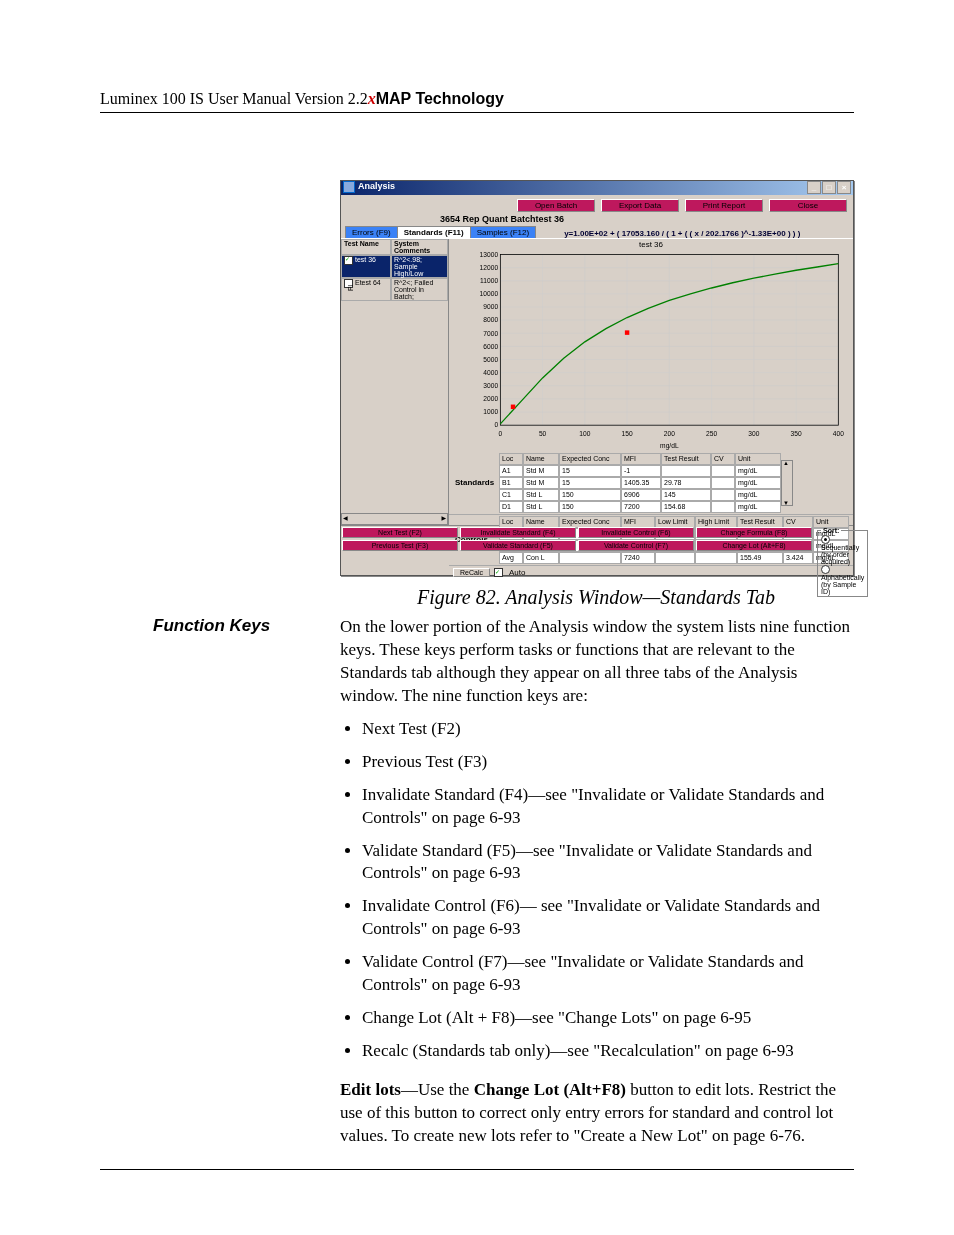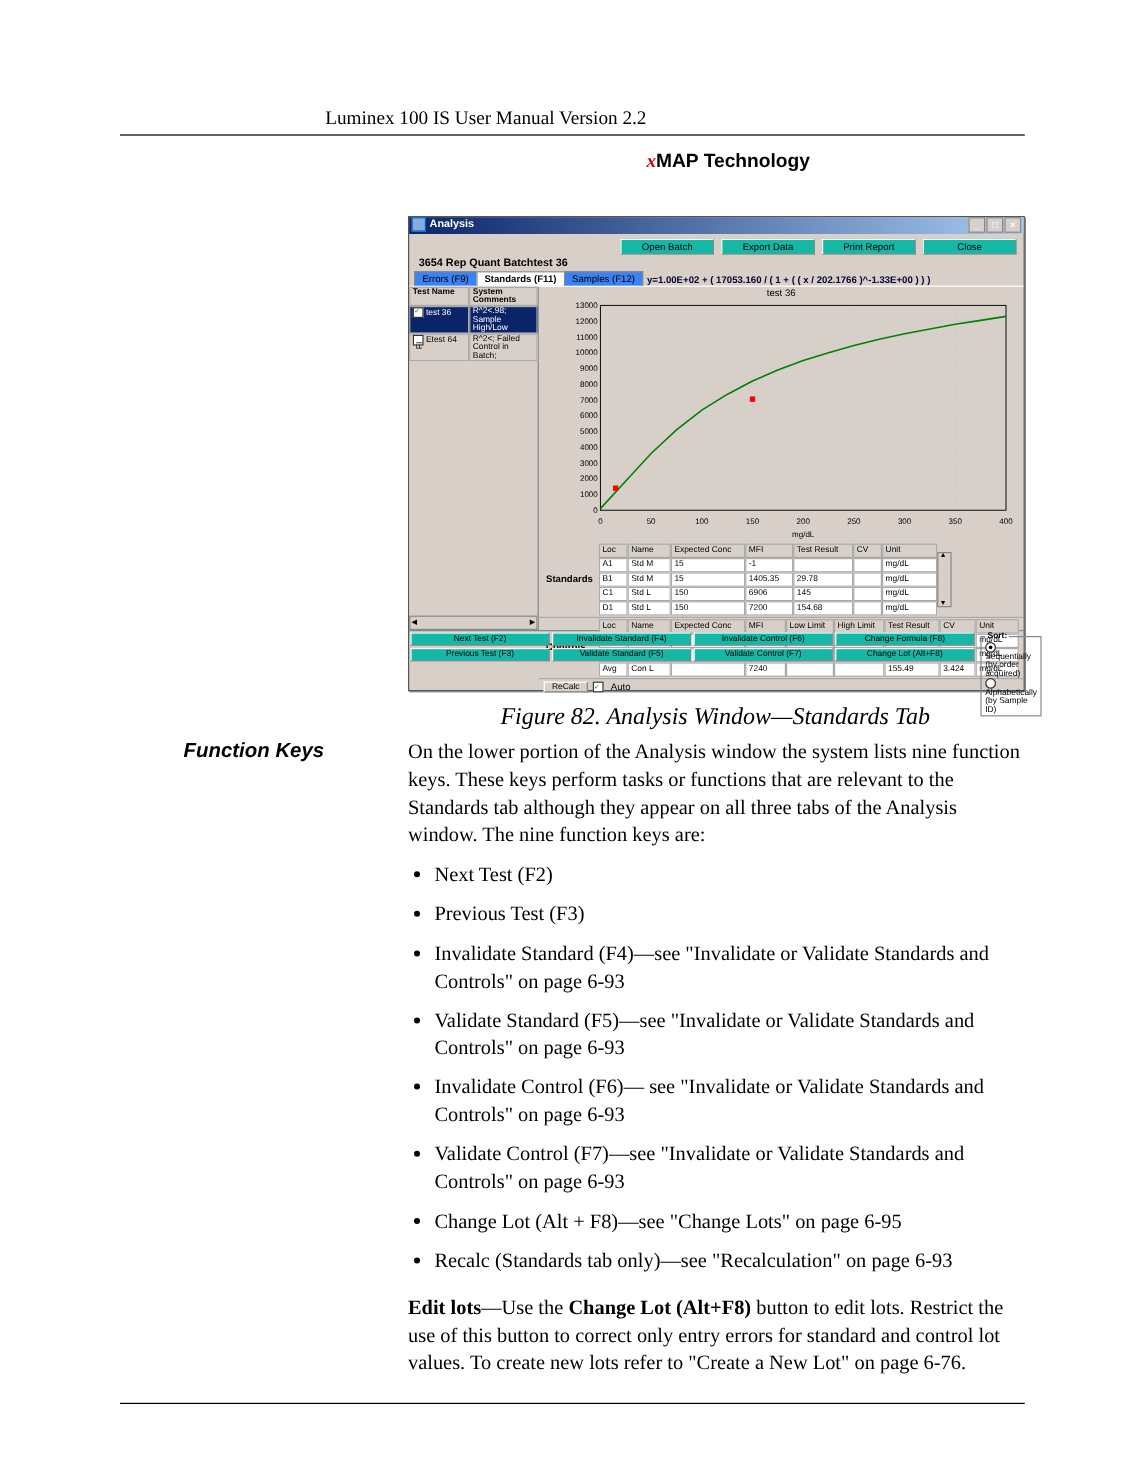--- a/index.html
+++ b/index.html
@@ -1,42 +1,42 @@
 <!DOCTYPE html>
 <html><head>
 <meta charset="utf-8">
 <style>
   @page { size: 954px 1235px; margin: 0; }
   html, body { margin: 0; padding: 0; width: 954px; height: 1235px; font-family: "Times New Roman", Times, serif; color: #000; background: #fff; }
   .page { position: relative; width: 954px; height: 1235px; }
-  .header { position: absolute; top: 90px; left: 100px; right: 108px; display: flex; justify-content: center; font-size: 16px; }
-  .header .right { font-family: Arial, Helvetica, sans-serif; font-weight: bold; margin-top: 36px; }
+  .header { position: absolute; top: 90px; left: 100px; right: 108px; display: flex; justify-content: flex-start; font-size: 16px; }
+  .header .right { font-family: Arial, Helvetica, sans-serif; font-weight: bold; }
   .header .right .x { font-style: italic; color: #c00; font-family: "Times New Roman", serif; font-weight: bold; }
   .hr { position: absolute; top: 112px; left: 100px; right: 100px; border-top: 1px solid #000; }
   .figcap { text-align: center; font-style: italic; font-size: 20px; margin-top: 6px; }
   .sidehead { position: absolute; left: 153px; font-family: Arial, Helvetica, sans-serif; font-weight: bold; font-style: italic; font-size: 17px; }
   .body { position: absolute; left: 340px; right: 100px; font-size: 17px; line-height: 1.35; }
   ul.bul { margin: 10px 0 0 0; padding-left: 22px; }
   ul.bul li { margin-bottom: 10px; }
   .footer { position: absolute; bottom: 40px; left: 100px; right: 100px; display: flex; justify-content: space-between; font-size: 16px; }
   .hr2 { position: absolute; bottom: 65px; left: 100px; right: 100px; border-top: 1px solid #000; }
 
   
   .shot { position: absolute; top: 180px; left: 340px; width: 512px; height: 394px; font-family: "MS Sans Serif", Tahoma, Arial, sans-serif; font-size: 8px; color: #000; background: #d8d0c8; border: 1px solid #555; box-shadow: 1px 1px 0 #888; }
   .titlebar { height: 14px; background: linear-gradient(90deg, #0a246a, #a6caf0); color: #fff; display: flex; align-items: flex-start; padding: 0 2px; font-size: 9px; font-weight: bold; }
   .titlebar .ticon { width: 10px; height: 10px; background: #8ad; margin-right: 3px; border: 1px solid #06c; }
   .titlebar .spacer { flex: 1; }
   .winbtn { width: 12px; height: 11px; background: #d8d0c8; border: 1px solid #888; margin-left: 1px; display: inline-flex; align-items: center; justify-content: center; font-size: 8px; line-height: 1; }
   .topbtns { display: flex; justify-content: flex-end; padding: 4px 6px 2px 6px; gap: 6px; }
-  .btn3d { background: #14b8a6; border: 1px solid #888; border-top-color: #fff; border-left-color: #fff; padding: 1px 8px; font-size: 8px; min-width: 60px; text-align: center; }
-  .batchrow { display: flex; justify-content: flex-start; padding: 0 8px; font-weight: bold; font-size: 9px; }
+  .btn3d { background: #be185d; border: 1px solid #888; border-top-color: #fff; border-left-color: #fff; padding: 1px 8px; font-size: 8px; min-width: 60px; text-align: center; }
+  .batchrow { display: flex; justify-content: center; padding: 0 8px; font-weight: bold; font-size: 9px; }
   .tabs { display: flex; margin: 2px 0 0 4px; font-size: 8px; }
   .tab { border: 1px solid #888; border-bottom: none; background: #3b82f6; padding: 1px 6px; margin-right: -1px; }
   .tab.active { background: #fff; font-weight: bold; }
-  .formula { font-size: 8px; color: #003; font-weight: bold; padding-left: 4px; }
+  .formula { font-size: 8px; color: #003; font-weight: bold; padding-left: 4px; margin-left: 25px; }
   .mainrow { display: flex; height: 286px; border-top: 1px solid #fff; }
   .leftpane { width: 144px; border-right: 1px solid #888; display: flex; flex-direction: column; background: #d8d0c8; }
   .lhdr { display: flex; font-weight: bold; font-size: 7px; }
   .lhdr div, .lrow div { border: 1px solid #aaa; padding: 0 2px; background: #d8d0c8; }
   .lrow { display: flex; font-size: 7px; background: #fff; }
   .lrow.sel { background: #0a246a; color: #fff; }
   .lrow.sel div { background: #0a246a; }
   .cTest { width: 44px; } .cSys { flex: 1; }
   .chk { display: inline-block; width: 7px; height: 7px; border: 1px solid #333; background: #fff; margin-right: 2px; vertical-align: middle; }
   .chk.on::after { content: "✓"; font-size: 6px; position: relative; top: -2px; left: 0; color: #0a0; }

